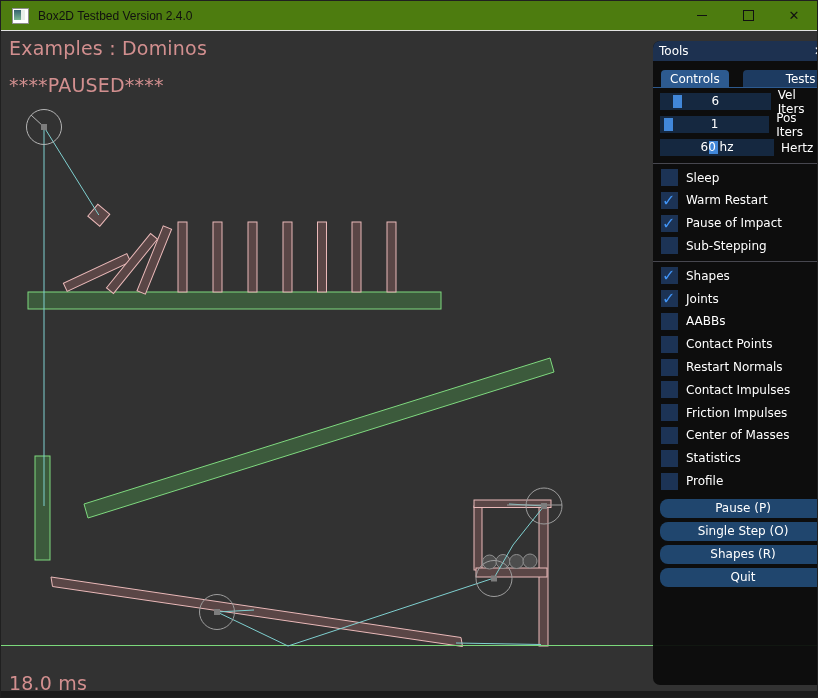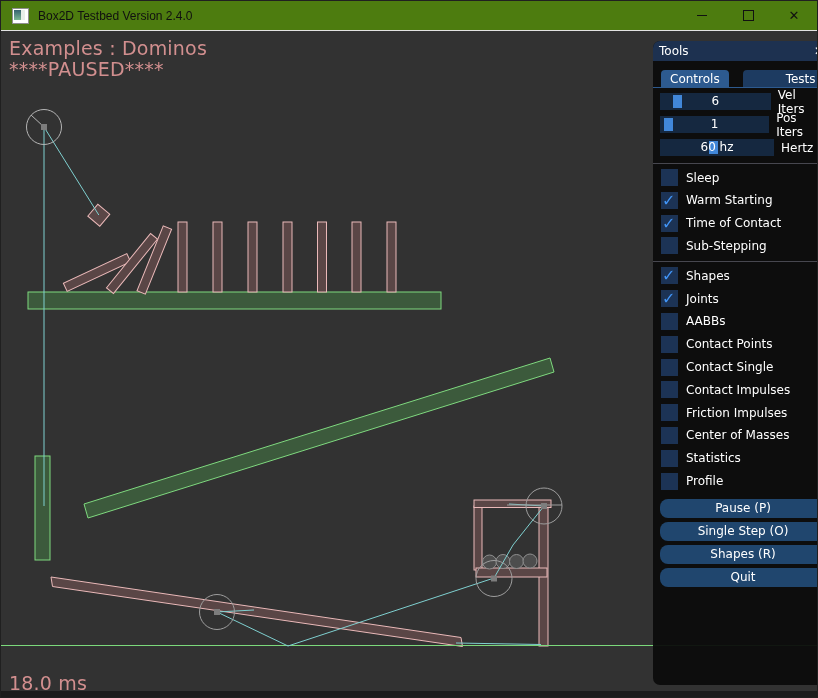--- a/index.html
+++ b/index.html
@@ -15,21 +15,21 @@
   .winbtn{width:46px;height:100%;display:flex;align-items:center;justify-content:center;color:#111;}
   .glyph-min{display:block;width:10px;height:0;border-top:1px solid #111;}
   .glyph-max{display:block;width:9px;height:9px;border:1px solid #111;}
   .glyph-close{font-size:13px;line-height:1;color:#111;}
   .bottomstrip{position:absolute;left:0;bottom:0;width:100%;height:6px;background:#1c1c1c;z-index:25;}
 
   
   #scene{position:absolute;left:0;top:0;z-index:1;}
   .hudtext{position:absolute;z-index:5;color:#d28f8f;font-size:19px;letter-spacing:0.2px;}
   #hud-example{left:8px;top:36px;}
-  #hud-paused{left:8px;top:57px;}
+  #hud-paused{left:8px;top:73px;}
   #hud-ms{left:8px;top:671px;}
 
   
   #panel{position:absolute;left:652px;top:40px;width:180px;height:644px;background:rgba(11,11,11,0.94);border-radius:7px;z-index:20;color:#ffffff;font-size:12px;}
   .ptitle{height:20px;background:#1d3150;border-radius:7px 7px 0 0;display:flex;align-items:center;padding:0 6px;}
   .ptitle .t{flex:1;}
   .pclose{width:16px;height:16px;display:flex;align-items:center;justify-content:center;font-size:12px;color:#fff;border-radius:3px;}
   .tabsrow{display:flex;gap:14px;margin:9px 8px 0 8px;}
   .tab{height:16px;padding:1px 9px 0 9px;border-radius:4px 4px 0 0;display:flex;align-items:center;}
   .tab.active{background:#2d5a8f;}
@@ -177,27 +177,27 @@
 
     <div class="checks">
       <div class="cbrow">
           <span class="cbbox"></span>
           <span class="cblabel">Sleep</span>
         </div>
       <div class="cbrow">
           <span class="cbbox on">
             <span class="mark">✓</span>
           </span>
-          <span class="cblabel">Warm Starting</span>
-        </div>
-      <div class="cbrow">
-          <span class="cbbox on">
-            <span class="mark">✓</span>
-          </span>
-          <span class="cblabel">Time of Contact</span>
+          <span class="cblabel">Warm Restart</span>
+        </div>
+      <div class="cbrow">
+          <span class="cbbox on">
+            <span class="mark">✓</span>
+          </span>
+          <span class="cblabel">Pause of Impact</span>
         </div>
       <div class="cbrow">
           <span class="cbbox"></span>
           <span class="cblabel">Sub-Stepping</span>
         </div>
     </div>
 
     <div class="sep"></div>
 
     <div class="checks">
@@ -216,21 +216,21 @@
       <div class="cbrow">
           <span class="cbbox"></span>
           <span class="cblabel">AABBs</span>
         </div>
       <div class="cbrow">
           <span class="cbbox"></span>
           <span class="cblabel">Contact Points</span>
         </div>
       <div class="cbrow">
           <span class="cbbox"></span>
-          <span class="cblabel">Contact Single</span>
+          <span class="cblabel">Restart Normals</span>
         </div>
       <div class="cbrow">
           <span class="cbbox"></span>
           <span class="cblabel">Contact Impulses</span>
         </div>
       <div class="cbrow">
           <span class="cbbox"></span>
           <span class="cblabel">Friction Impulses</span>
         </div>
       <div class="cbrow">

